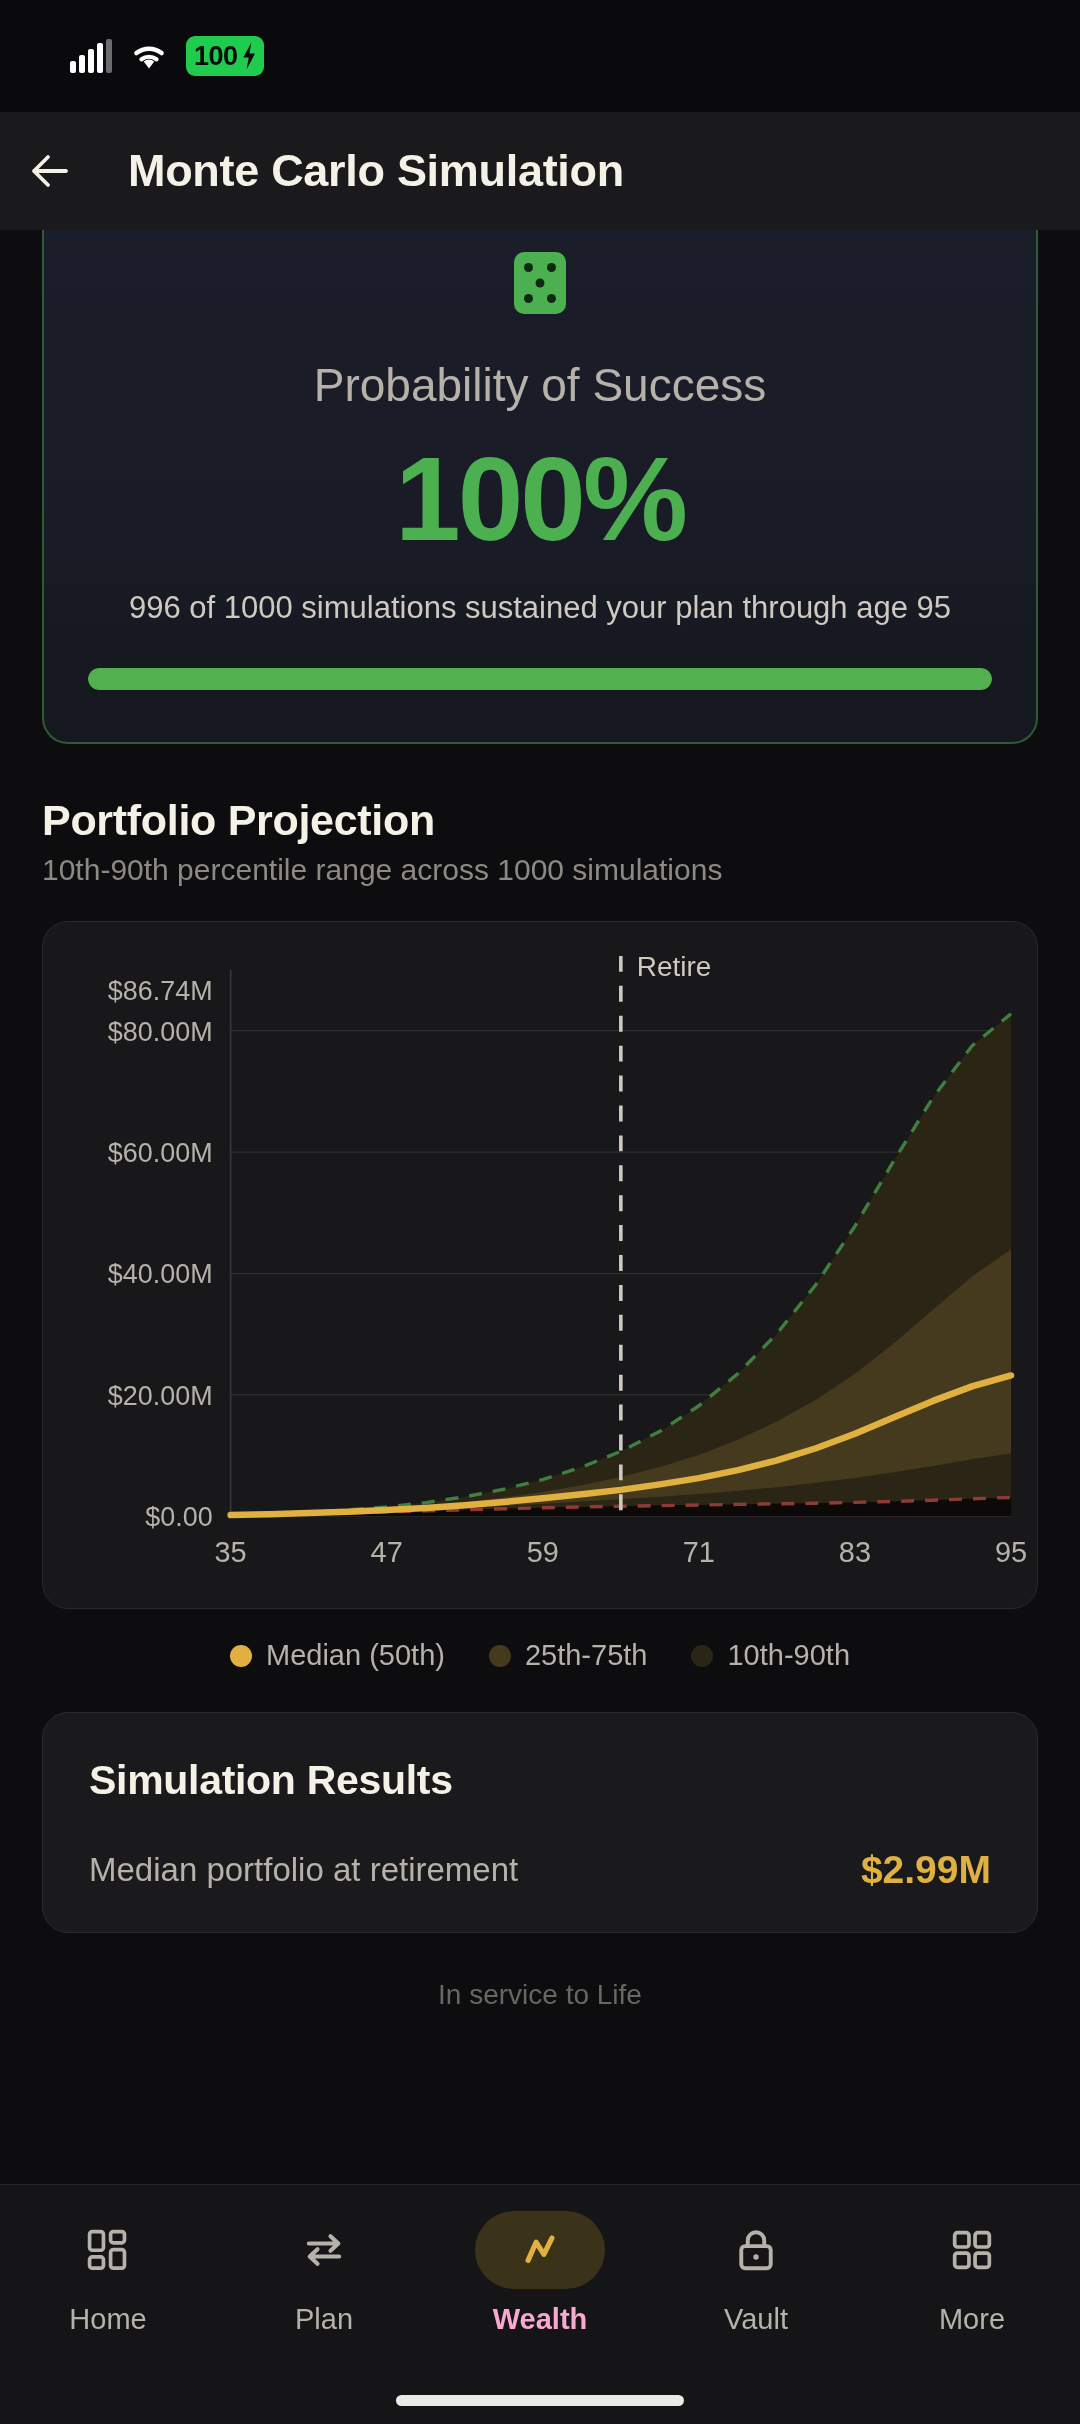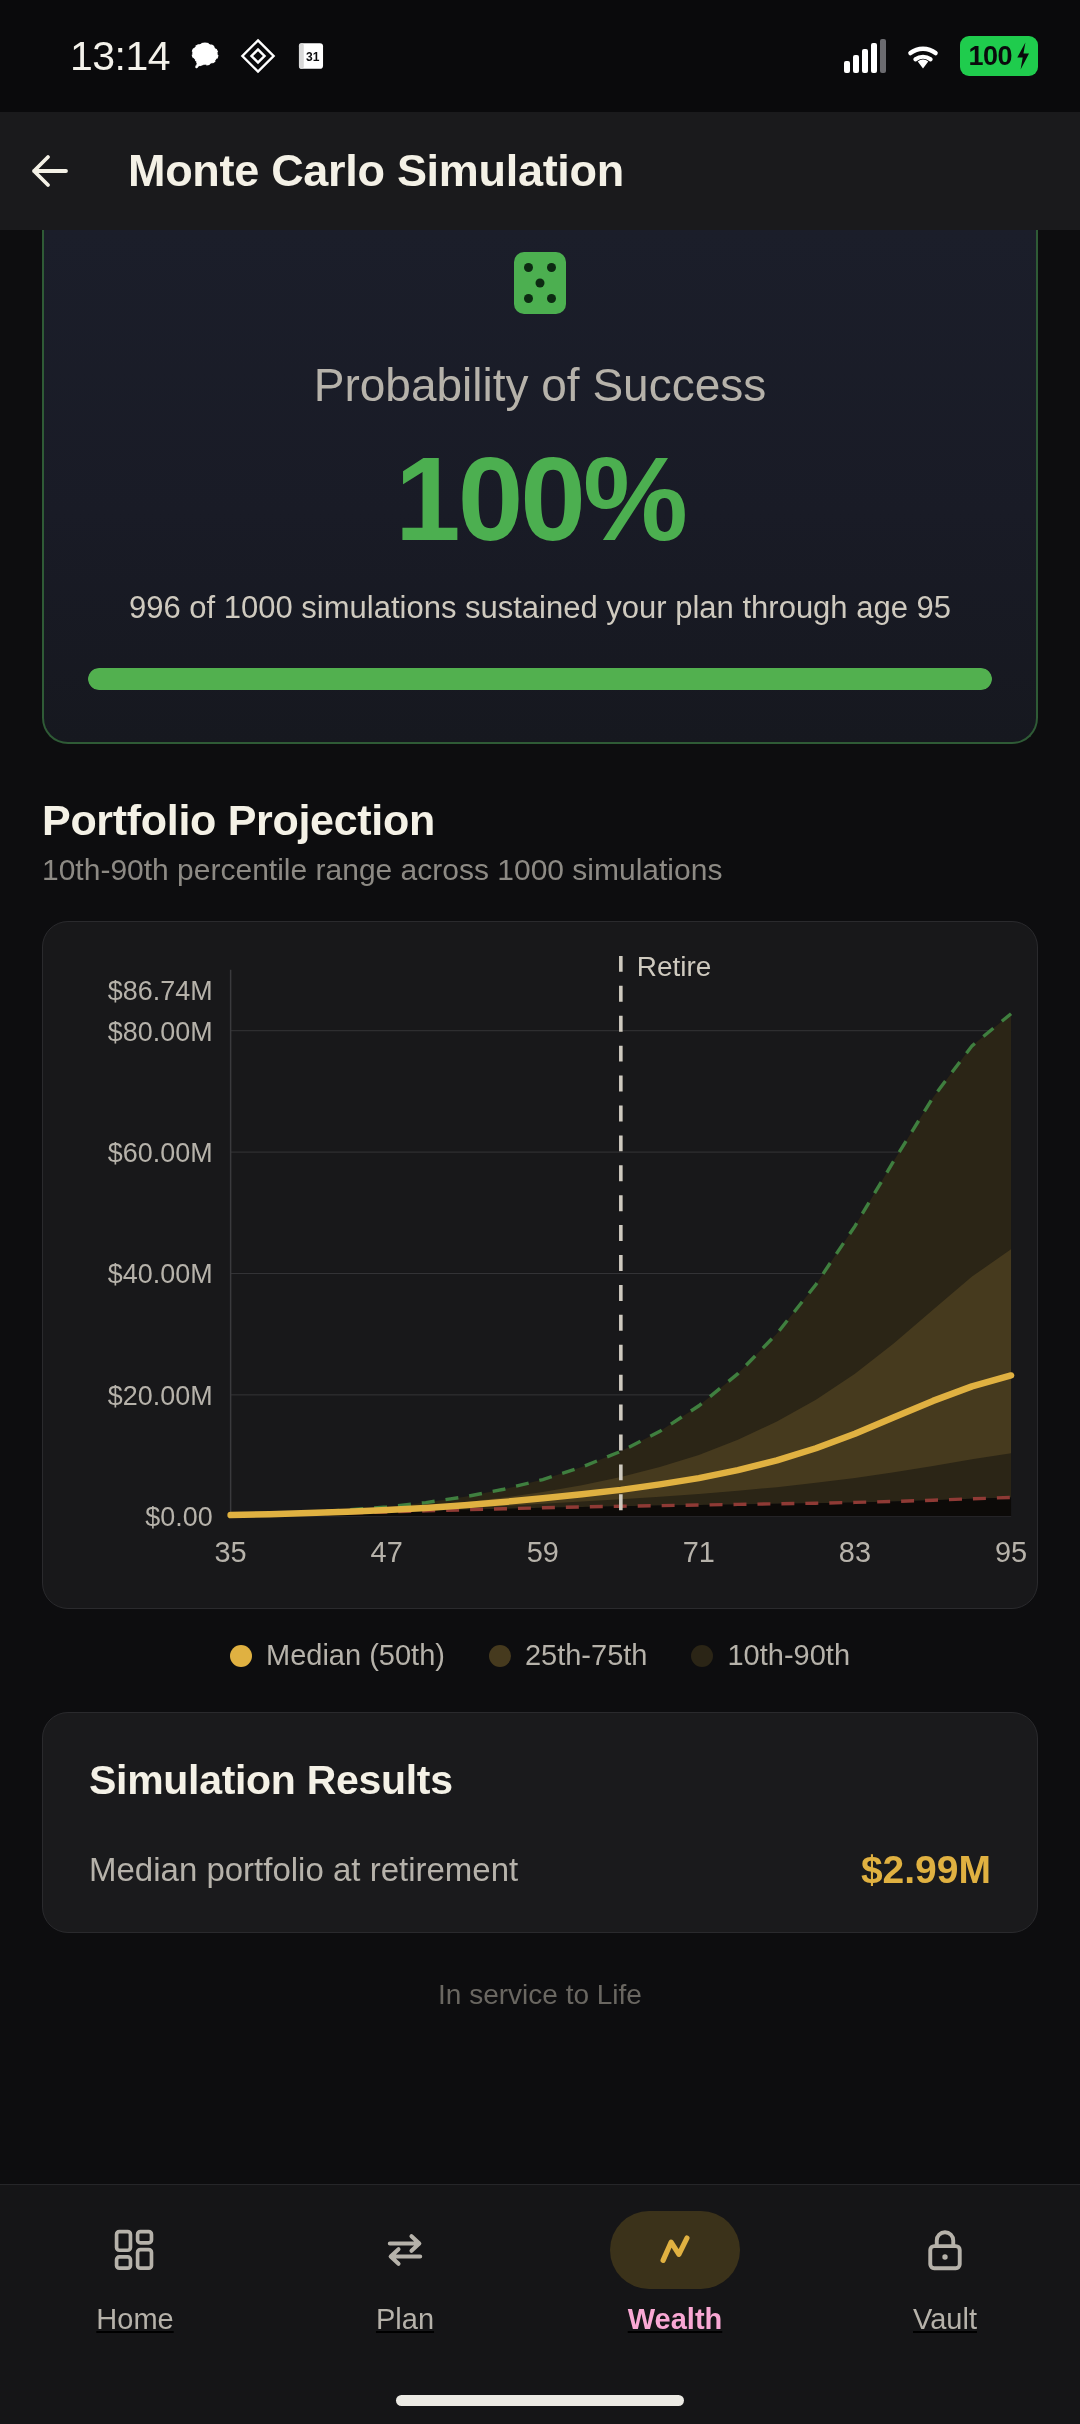--- a/index.html
+++ b/index.html
@@ -224,21 +224,20 @@
 
   
   .bottomnav {
     flex: 0 0 auto;
     height: 192px;
     background: #151517;
     border-top: 1px solid #262629;
     display: flex;
     align-items: flex-start;
     padding-top: 26px;
-    text-decoration: underline;
   }
   .nav-item {
     flex: 1;
     display: flex;
     flex-direction: column;
     align-items: center;
     gap: 14px;
     cursor: pointer;
   }
   .nav-icon-wrap {
@@ -264,42 +263,20 @@
     background: #eceae4;
     border-radius: 6px;
   }
 </style>
 </head>
 <body>
 
 <div class="phone">
 
   <div class="statusbar">
-    <div class="sb-left">
-      <div class="sb-time">13:14</div>
-      <span class="sb-icon">
-        <svg width="34" height="34" viewBox="0 0 24 24">
-          <path d="M12 3C7 3 3 6.2 3 10.2c0 2.3 1.3 4.3 3.4 5.6L5.6 19.6c-.1.4.3.7.6.5l3.9-2.1c.6.1 1.2.2 1.9.2 5 0 9-3.2 9-7.2S17 3 12 3z" fill="#ffffff" stroke="#ffffff" stroke-width="1" stroke-dasharray="2.5 2"></path>
-        </svg>
-      </span>
-      <span class="sb-icon">
-        <svg width="36" height="36" viewBox="0 0 24 24">
-          <path d="M12 1.6 22.4 12 12 22.4 1.6 12 12 1.6z" fill="none" stroke="#ffffff" stroke-width="1.6"></path>
-          <path d="M12 6.5 17.5 12 12 17.5 6.5 12 12 6.5z" fill="#ffffff"></path>
-          <path d="M12 8.8 15.2 12 12 15.2 8.8 12 12 8.8z" fill="#0a0a0c"></path>
-        </svg>
-      </span>
-      <span class="sb-icon">
-        <svg width="34" height="34" viewBox="0 0 24 24">
-          <rect x="3.5" y="3" width="17" height="18" rx="2.2" fill="#ffffff"></rect>
-          <rect x="3.5" y="3" width="3.4" height="18" rx="1.6" fill="#d9d9d9"></rect>
-          <text x="13.2" y="15.6" font-family="Liberation Sans, sans-serif" font-size="8.5" font-weight="700" text-anchor="middle" fill="#0a0a0c">31</text>
-        </svg>
-      </span>
-    </div>
     <div class="sb-right">
       <div class="signal-bars">
         <i></i>
           <i></i>
           <i></i>
           <i></i>
           <i></i>
       </div>
       <span class="sb-icon">
         <svg width="42" height="34" viewBox="0 0 24 20">
@@ -443,18 +420,29 @@
       <div class="nav-icon-wrap">
         <svg width="52" height="52" viewBox="0 0 24 24">
           <rect x="5.2" y="10.2" width="13.6" height="10.2" rx="1.8" fill="none" stroke="#b6b2aa" stroke-width="1.8"></rect>
           <path d="M8.2 10.2V7.6a3.8 3.8 0 0 1 7.6 0v2.6" fill="none" stroke="#b6b2aa" stroke-width="1.8"></path>
           <circle cx="12" cy="15.2" r="1.25" fill="#b6b2aa"></circle>
         </svg>
       </div>
       <div class="nav-label">Vault</div>
     </div>
 
+    <div class="nav-item">
+      <div class="nav-icon-wrap">
+        <svg width="52" height="52" viewBox="0 0 24 24">
+          <rect x="4" y="4" width="6.6" height="6.6" rx="1.3" fill="none" stroke="#b6b2aa" stroke-width="1.7"></rect>
+          <rect x="13.4" y="4" width="6.6" height="6.6" rx="1.3" fill="none" stroke="#b6b2aa" stroke-width="1.7"></rect>
+          <rect x="4" y="13.4" width="6.6" height="6.6" rx="1.3" fill="none" stroke="#b6b2aa" stroke-width="1.7"></rect>
+          <rect x="13.4" y="13.4" width="6.6" height="6.6" rx="1.3" fill="none" stroke="#b6b2aa" stroke-width="1.7"></rect>
+        </svg>
+      </div>
+      <div class="nav-label">More</div>
+    </div>
   </div>
 
   <div class="home-indicator">
       <i></i>
     </div>
 </div>
 
 </body></html>

